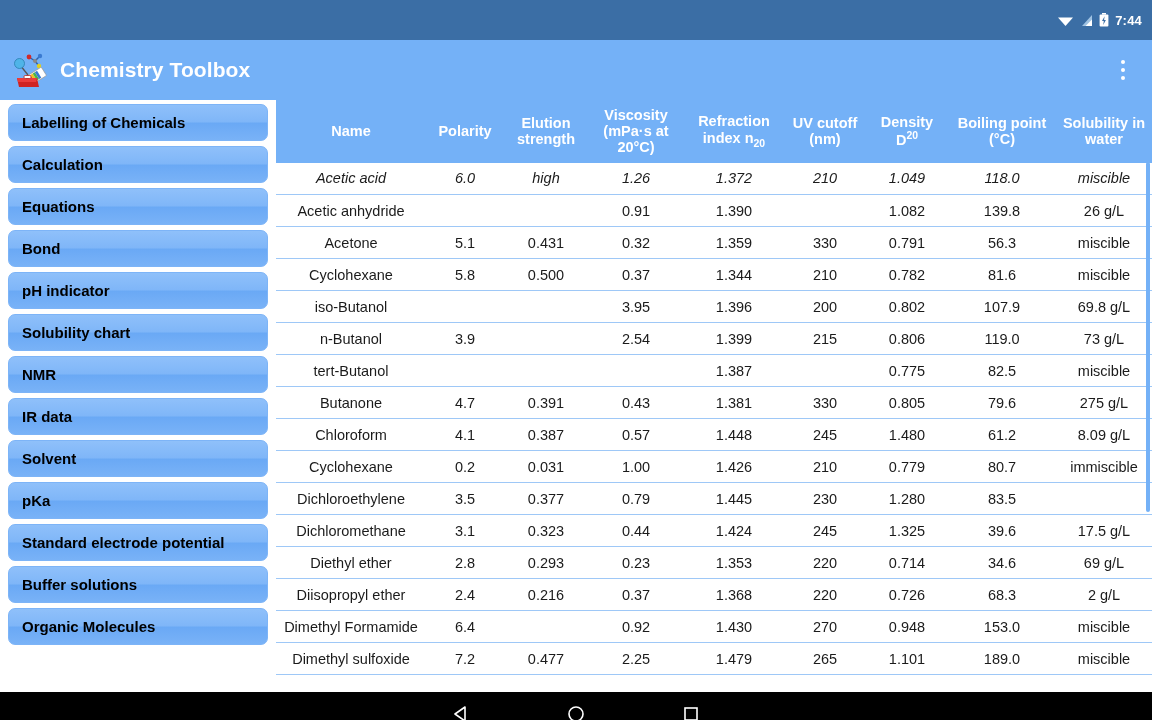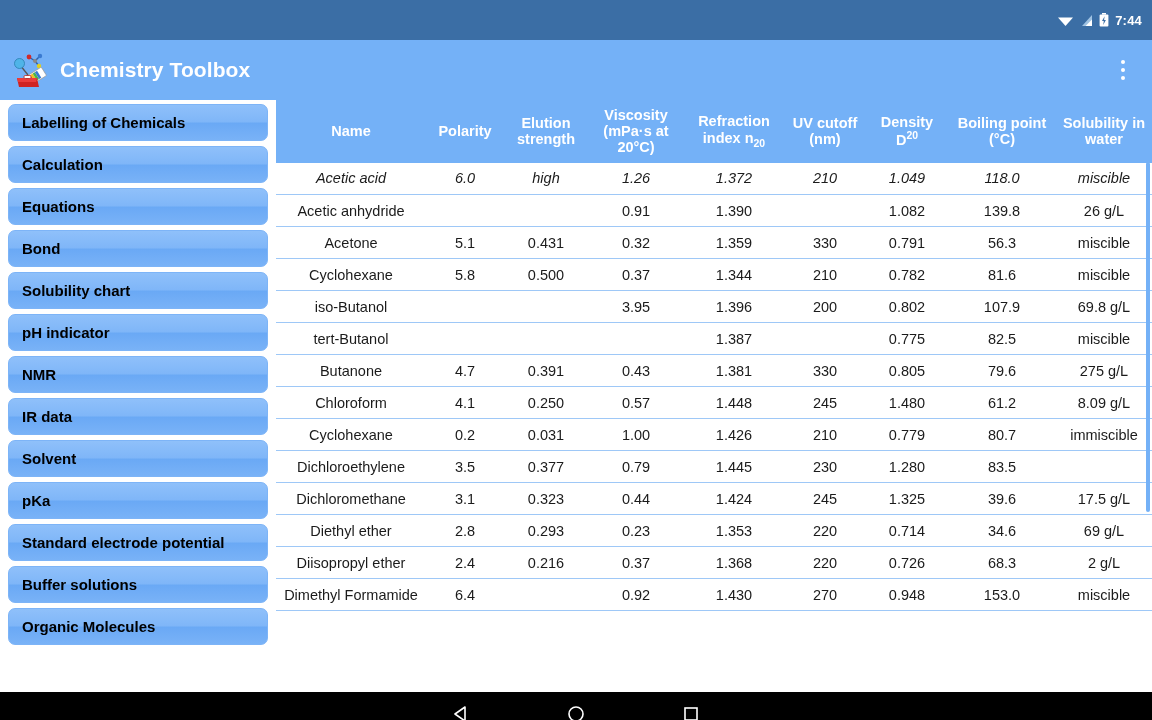--- a/index.html
+++ b/index.html
@@ -236,24 +236,24 @@
     <div class="nav-item">
         <span>Calculation</span>
       </div>
     <div class="nav-item">
         <span>Equations</span>
       </div>
     <div class="nav-item">
         <span>Bond</span>
       </div>
     <div class="nav-item">
+        <span>pH indicator</span>
+      </div>
+    <div class="nav-item">
         <span>Solubility chart</span>
-      </div>
-    <div class="nav-item">
-        <span>pH indicator</span>
       </div>
     <div class="nav-item">
         <span>NMR</span>
       </div>
     <div class="nav-item">
         <span>IR data</span>
       </div>
     <div class="nav-item">
         <span>Solvent</span>
       </div>
@@ -347,20 +347,31 @@
             <td></td>
             <td></td>
             <td>3.95</td>
             <td>1.396</td>
             <td>200</td>
             <td>0.802</td>
             <td>107.9</td>
             <td>69.8 g/L</td>
           </tr>
           <tr>
+            <td>n-Butanol</td>
+            <td>3.9</td>
+            <td></td>
+            <td>2.54</td>
+            <td>1.399</td>
+            <td>215</td>
+            <td>0.806</td>
+            <td>119.0</td>
+            <td>73 g/L</td>
+          </tr>
+          <tr>
             <td>tert-Butanol</td>
             <td></td>
             <td></td>
             <td></td>
             <td>1.387</td>
             <td></td>
             <td>0.775</td>
             <td>82.5</td>
             <td>miscible</td>
           </tr>
@@ -371,21 +382,21 @@
             <td>0.43</td>
             <td>1.381</td>
             <td>330</td>
             <td>0.805</td>
             <td>79.6</td>
             <td>275 g/L</td>
           </tr>
           <tr>
             <td>Chloroform</td>
             <td>4.1</td>
-            <td>0.250</td>
+            <td>0.387</td>
             <td>0.57</td>
             <td>1.448</td>
             <td>245</td>
             <td>1.480</td>
             <td>61.2</td>
             <td>8.09 g/L</td>
           </tr>
           <tr>
             <td>Cyclohexane</td>
             <td>0.2</td>
@@ -443,20 +454,31 @@
           </tr>
           <tr>
             <td>Dimethyl Formamide</td>
             <td>6.4</td>
             <td></td>
             <td>0.92</td>
             <td>1.430</td>
             <td>270</td>
             <td>0.948</td>
             <td>153.0</td>
+            <td>miscible</td>
+          </tr>
+          <tr>
+            <td>Dimethyl sulfoxide</td>
+            <td>7.2</td>
+            <td>0.477</td>
+            <td>2.25</td>
+            <td>1.479</td>
+            <td>265</td>
+            <td>1.101</td>
+            <td>189.0</td>
             <td>miscible</td>
           </tr>
         </tbody>
     </table>
     <div id="table-scrollbar"></div>
   </div>
 </div>
 
 <div id="nav-bar">
   <div class="nav-btn">

